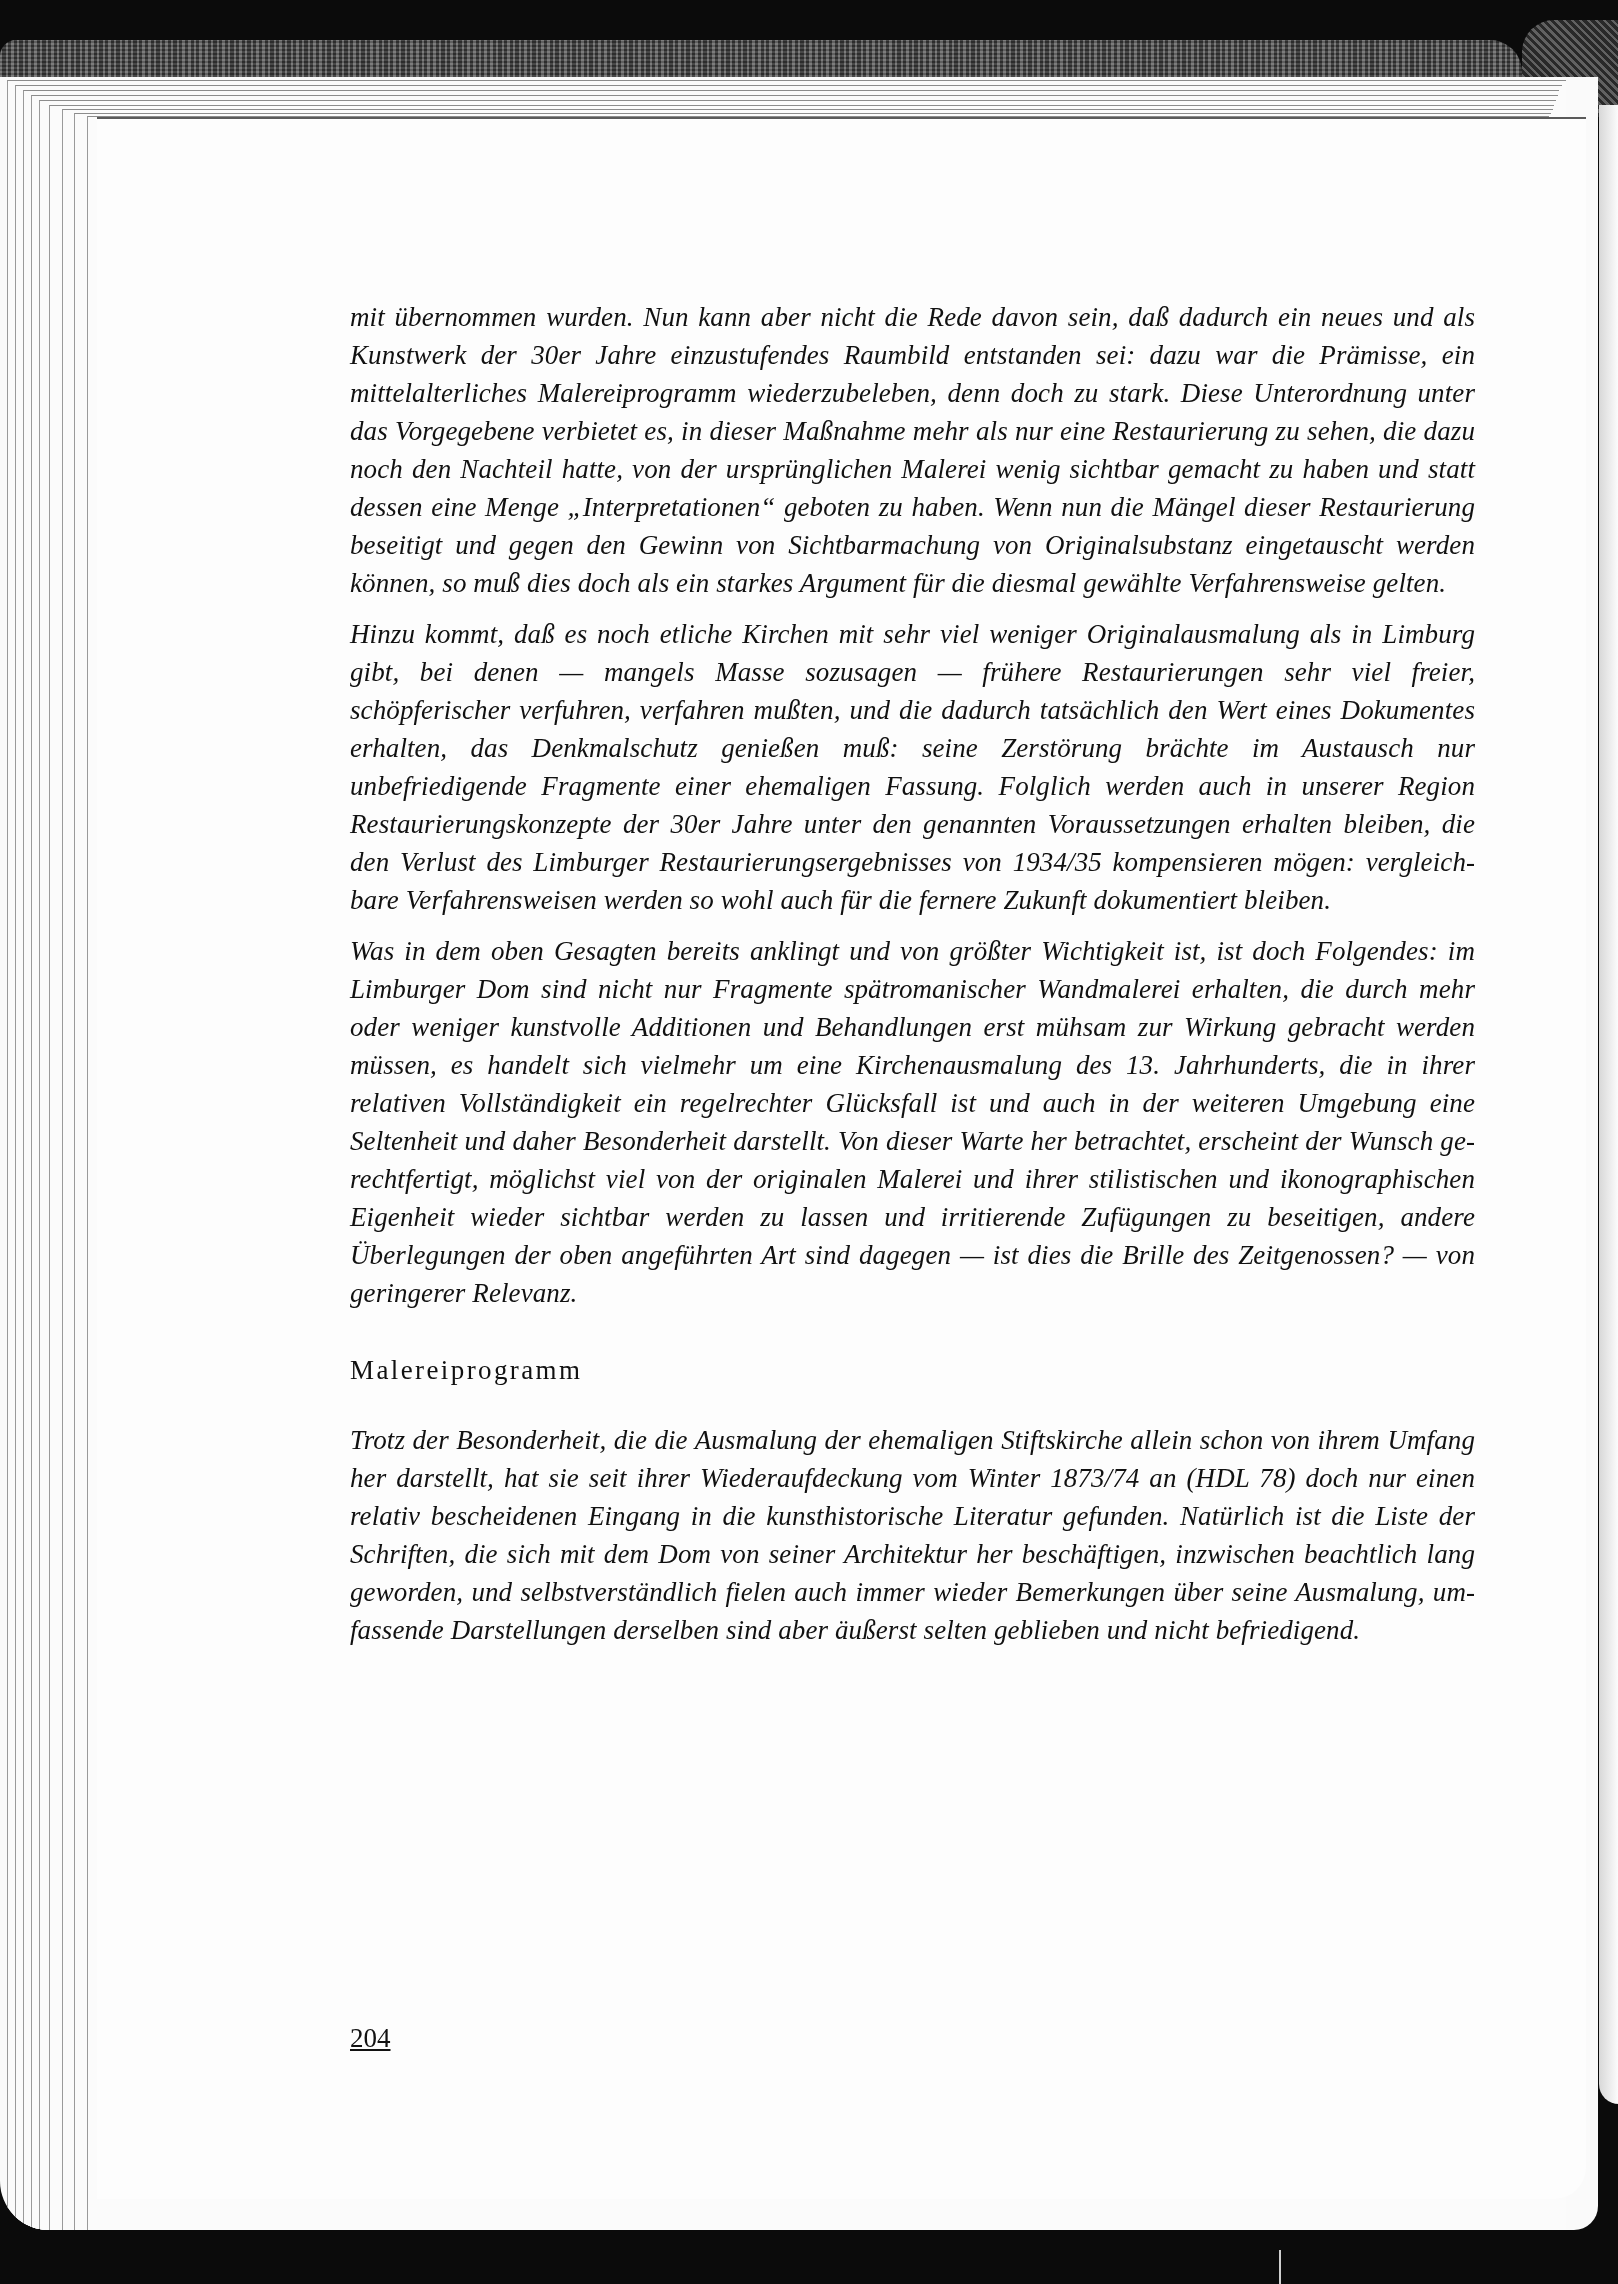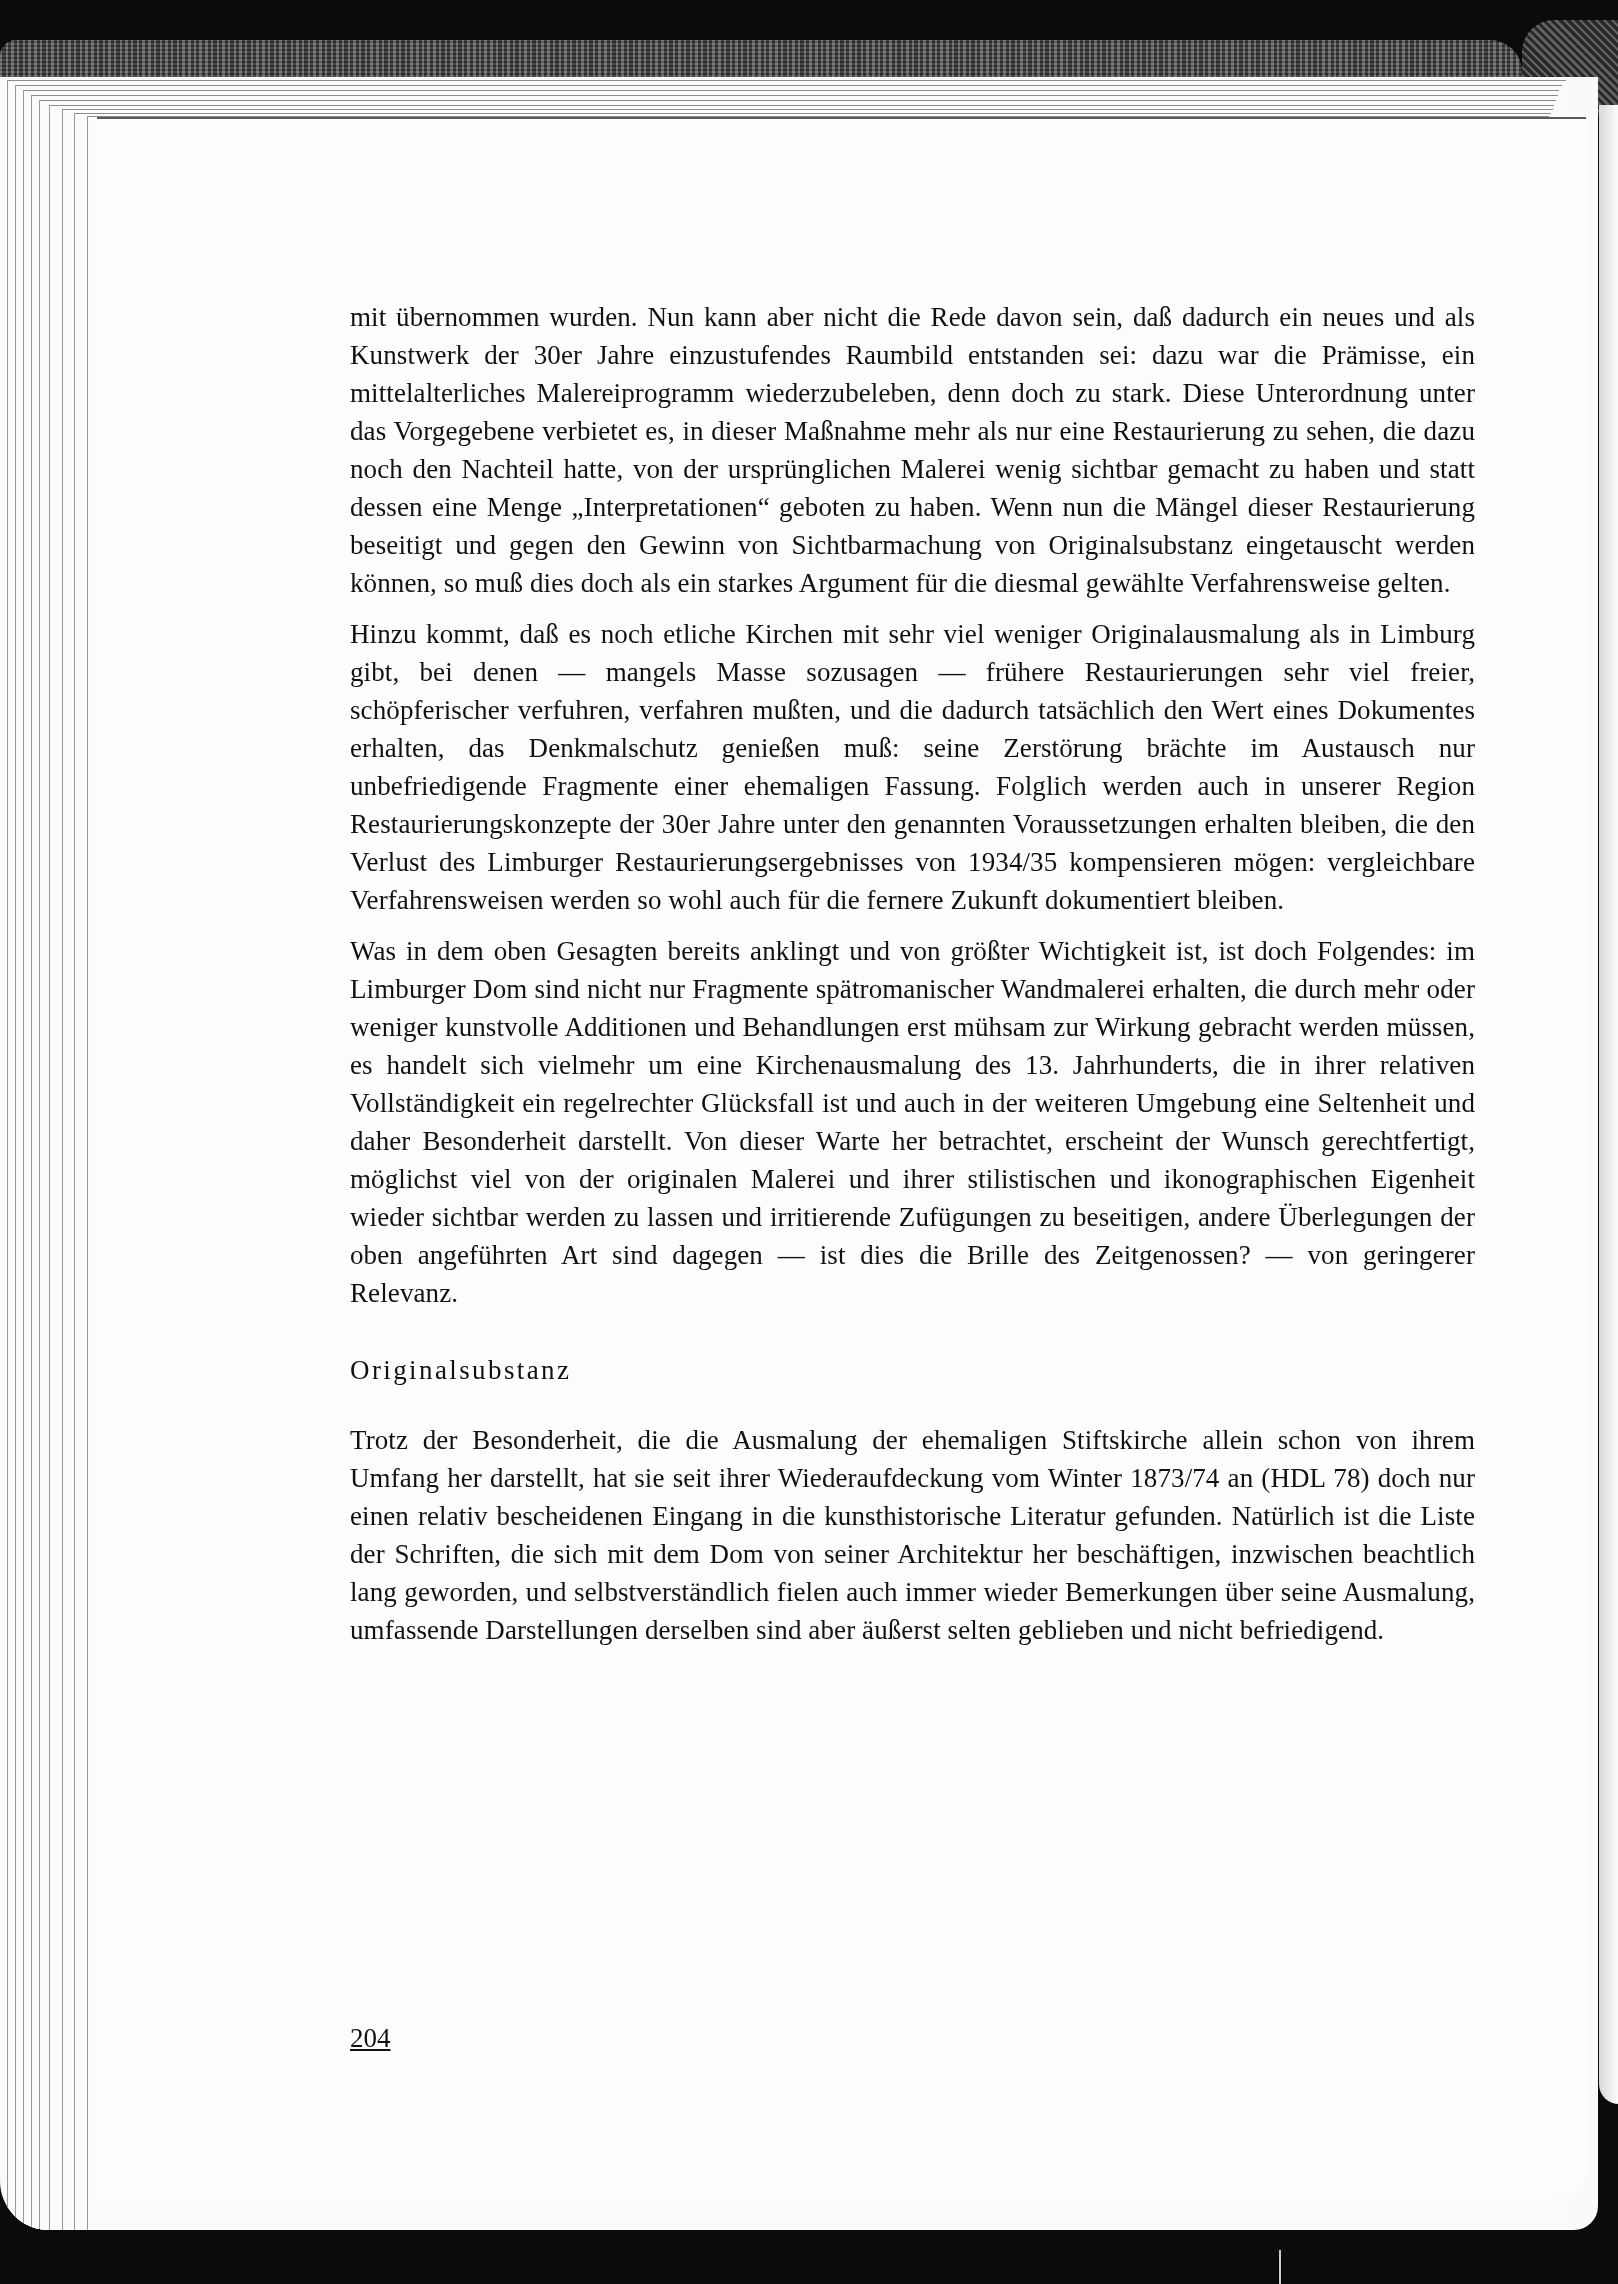--- a/index.html
+++ b/index.html
@@ -74,20 +74,21 @@
       color: #111;
       font-size: 27px;
       line-height: 38px;
       letter-spacing: 0.1px;
     }
     .content p {
       margin: 0 0 13px 0;
       text-align: justify;
       text-align-last: left;
       hyphens: manual;
+      font-style: italic;
     }
     .content h2 {
       font-weight: normal;
       font-size: 27px;
       letter-spacing: 2.4px;
       margin: 40px 0 32px 0;
       line-height: 37px;
     }
     .page-number {
       position: absolute;
@@ -121,20 +122,20 @@
     <div class="edge" style="left:74px;top:36px;right:47px;bottom:0;"></div>
     <div class="edge" style="left:87px;top:39px;right:49px;bottom:0;"></div>
     <div class="page"></div>
   </div>
   <div class="right-sliver"></div>
 
   <div class="content">
     <p>mit übernommen wurden. Nun kann aber nicht die Rede davon sein, daß dadurch ein neues und als Kunstwerk der 30er Jahre einzustufendes Raumbild entstanden sei: dazu war die Prämisse, ein mittelalterliches Malereiprogramm wiederzubeleben, denn doch zu stark. Diese Unterordnung unter das Vorgegebene verbietet es, in dieser Maß­nahme mehr als nur eine Restaurierung zu sehen, die dazu noch den Nachteil hatte, von der ursprünglichen Malerei wenig sichtbar gemacht zu haben und statt dessen eine Menge „Interpretationen“ geboten zu haben. Wenn nun die Mängel dieser Restaurie­rung beseitigt und gegen den Gewinn von Sichtbarmachung von Originalsubstanz ein­getauscht werden können, so muß dies doch als ein starkes Argument für die diesmal gewählte Verfahrensweise gelten.</p>
     <p>Hinzu kommt, daß es noch etliche Kirchen mit sehr viel weniger Originalausmalung als in Limburg gibt, bei denen — mangels Masse sozusagen — frühere Restaurierun­gen sehr viel freier, schöpferischer verfuhren, verfahren mußten, und die dadurch tat­sächlich den Wert eines Dokumentes erhalten, das Denkmalschutz genießen muß: seine Zerstörung brächte im Austausch nur unbefriedigende Fragmente einer ehemali­gen Fassung. Folglich werden auch in unserer Region Restaurierungskonzepte der 30er Jahre unter den genannten Voraussetzungen erhalten bleiben, die den Verlust des Limburger Restaurierungsergebnisses von 1934/35 kompensieren mögen: vergleich­bare Verfahrensweisen werden so wohl auch für die fernere Zukunft dokumentiert bleiben.</p>
     <p>Was in dem oben Gesagten bereits anklingt und von größter Wichtigkeit ist, ist doch Folgendes: im Limburger Dom sind nicht nur Fragmente spätromanischer Wandmale­rei erhalten, die durch mehr oder weniger kunstvolle Additionen und Behandlungen erst mühsam zur Wirkung gebracht werden müssen, es handelt sich vielmehr um eine Kirchenausmalung des 13. Jahrhunderts, die in ihrer relativen Vollständigkeit ein re­gelrechter Glücksfall ist und auch in der weiteren Umgebung eine Seltenheit und da­her Besonderheit darstellt. Von dieser Warte her betrachtet, erscheint der Wunsch ge­rechtfertigt, möglichst viel von der originalen Malerei und ihrer stilistischen und iko­nographischen Eigenheit wieder sichtbar werden zu lassen und irritierende Zufügun­gen zu beseitigen, andere Überlegungen der oben angeführten Art sind dagegen — ist dies die Brille des Zeitgenossen? — von geringerer Relevanz.</p>
-    <h2>Originalsubstanz</h2>
+    <h2>Malereiprogramm</h2>
     <p>Trotz der Besonderheit, die die Ausmalung der ehemaligen Stiftskirche allein schon von ihrem Umfang her darstellt, hat sie seit ihrer Wiederaufdeckung vom Winter 1873/74 an (HDL 78) doch nur einen relativ bescheidenen Eingang in die kunsthistori­sche Literatur gefunden. Natürlich ist die Liste der Schriften, die sich mit dem Dom von seiner Architektur her beschäftigen, inzwischen beachtlich lang geworden, und selbstverständlich fielen auch immer wieder Bemerkungen über seine Ausmalung, um­fassende Darstellungen derselben sind aber äußerst selten geblieben und nicht befrie­digend.</p>
   </div>
 
   <div class="page-number">204</div>
   <div class="bottom-line"></div>
 </div>
 
 
 </body></html>

